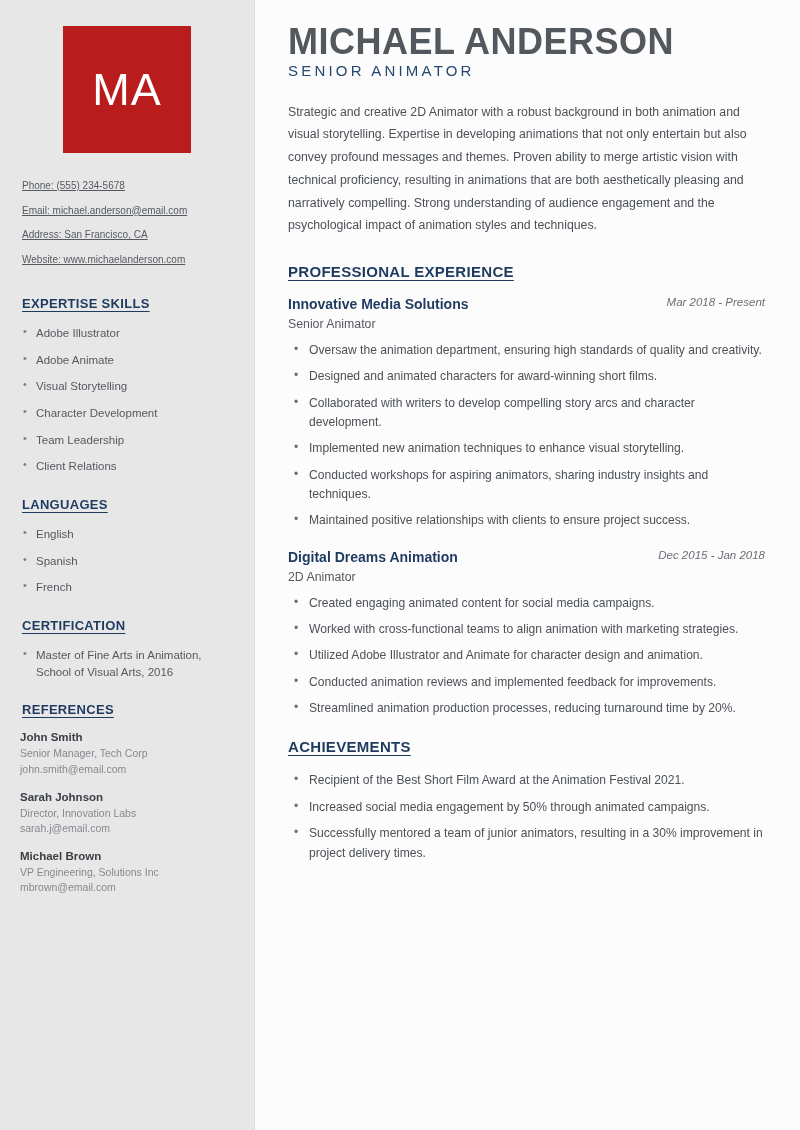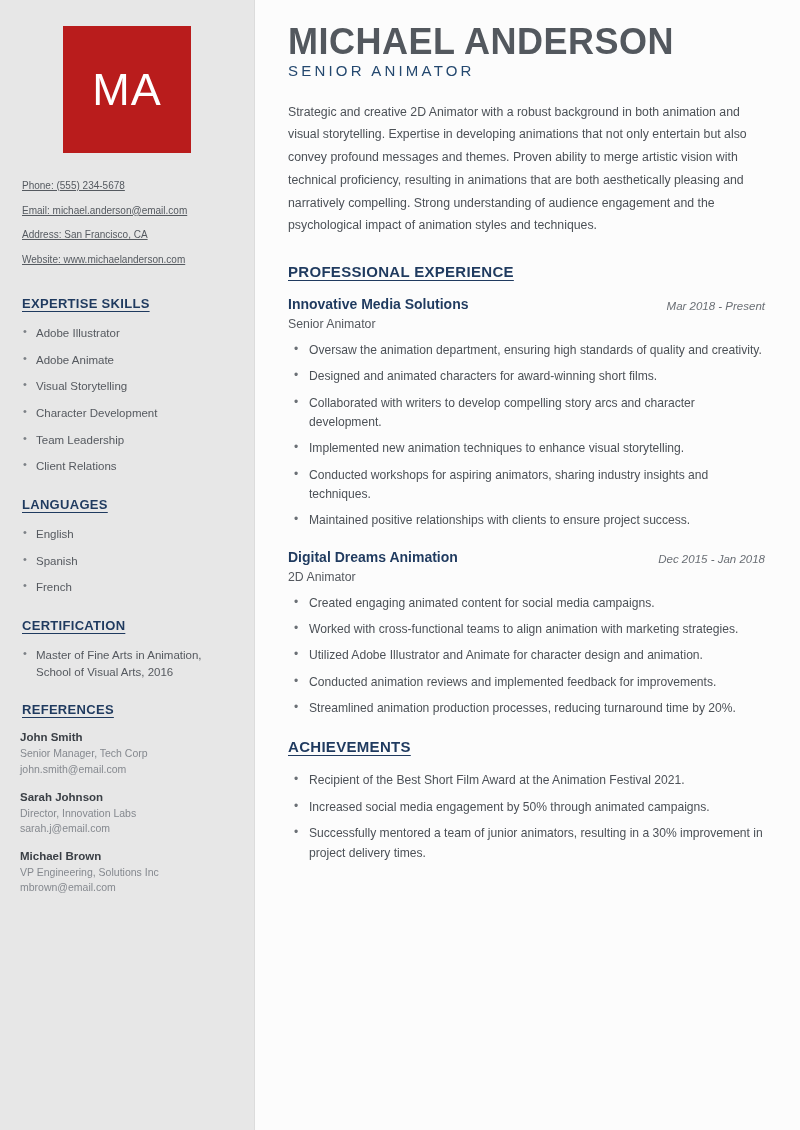--- a/index.html
+++ b/index.html
@@ -153,21 +153,21 @@
     text-decoration: underline;
     text-underline-offset: 3px;
     margin: 0 0 16px 0;
   }
 
   .job-block {
     margin-bottom: 18px;
   }
   .job-row {
     display: flex;
-    align-items: flex-end;
+    align-items: flex-start;
     justify-content: space-between;
   }
   .company {
     font-size: 14px;
     font-weight: bold;
     color: #1f3a5f;
   }
   .dates {
     font-size: 11.5px;
     font-style: italic;

